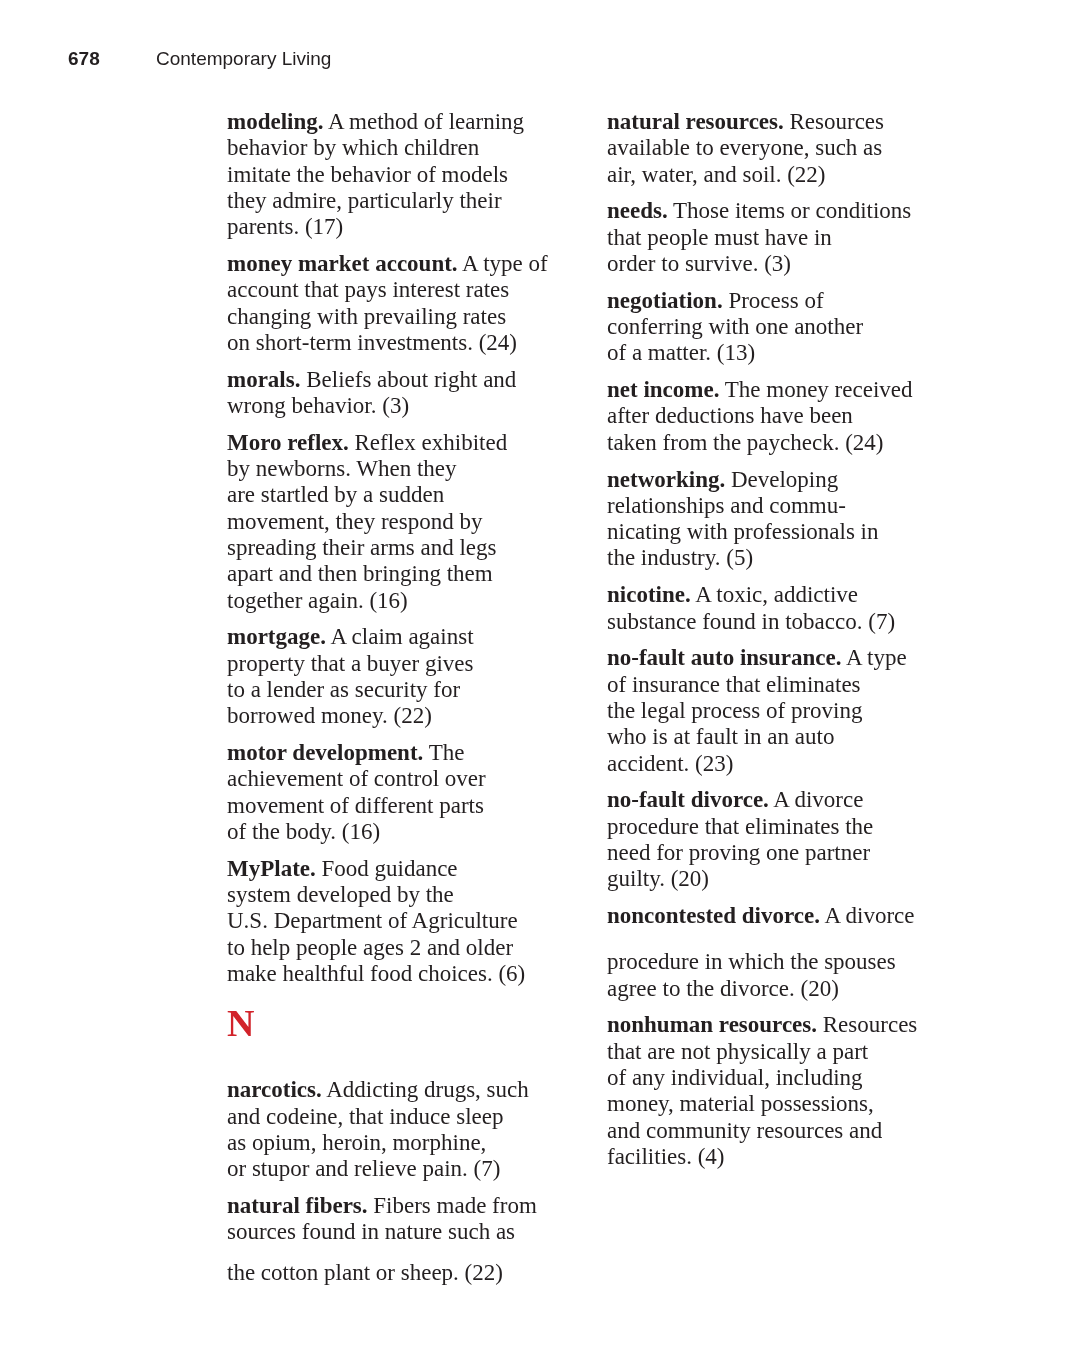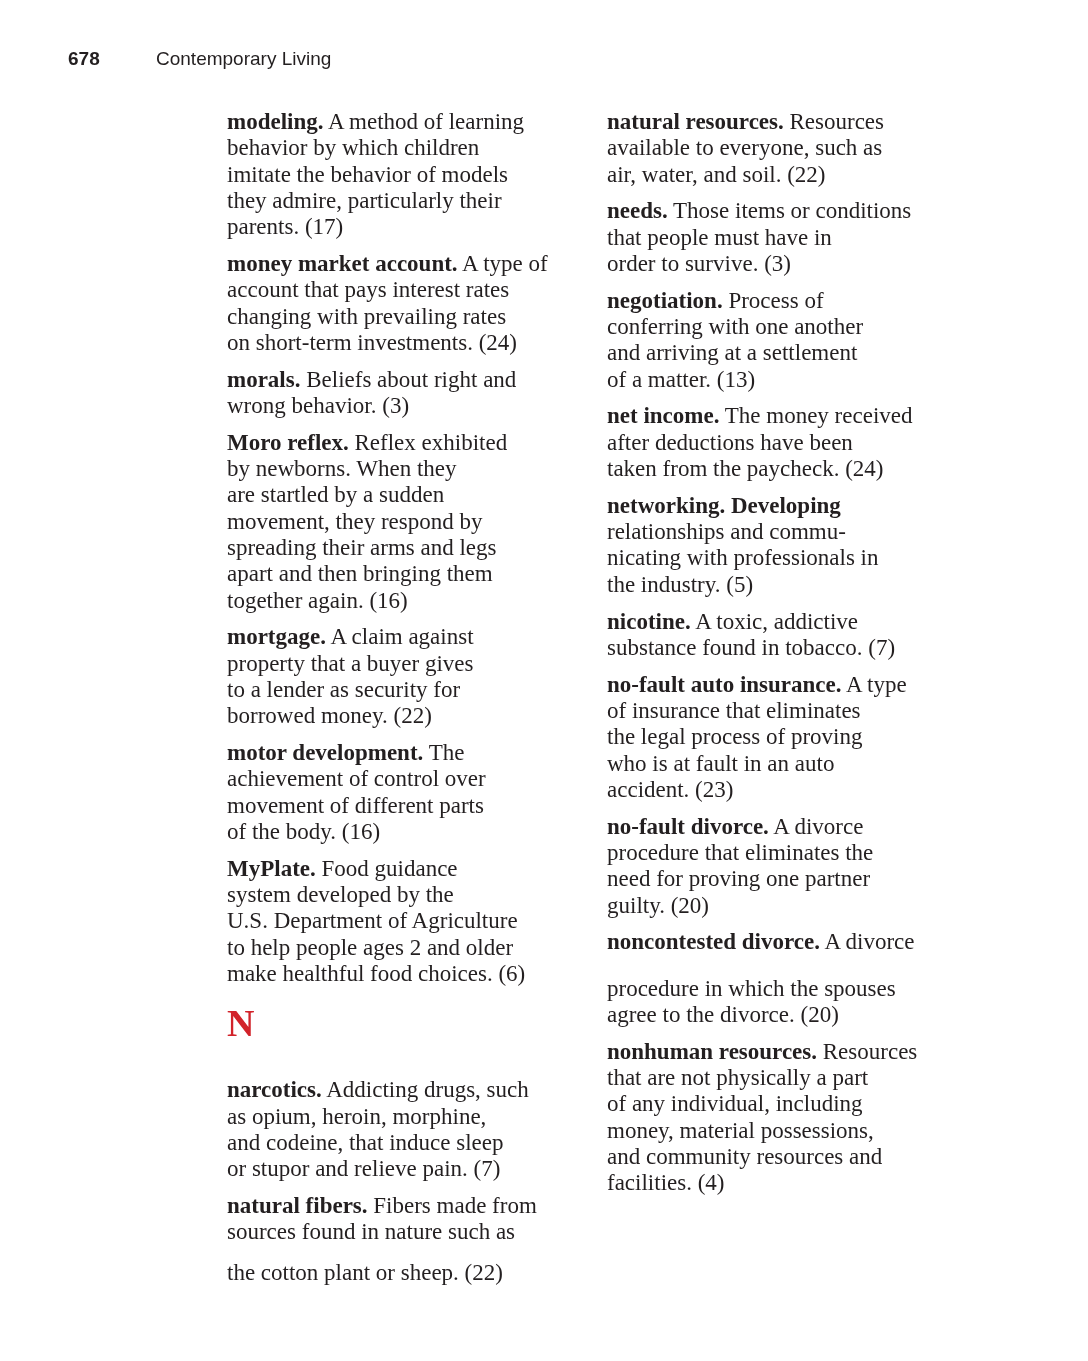--- a/index.html
+++ b/index.html
@@ -29,31 +29,31 @@
       <div class="entry"><span class="term">modeling.</span><span class="line" style="display: inline;"> A method of learning</span><span class="line" style="display: block;">behavior by which children</span><span class="line" style="display: block;">imitate the behavior of models</span><span class="line" style="display: block;">they admire, particularly their</span><span class="line" style="display: block;">parents. (17)</span></div>
       <div class="entry"><span class="term">money market account.</span><span class="line" style="display: inline;"> A type of</span><span class="line" style="display: block;">account that pays interest rates</span><span class="line" style="display: block;">changing with prevailing rates</span><span class="line" style="display: block;">on short-term investments. (24)</span></div>
       <div class="entry"><span class="term">morals.</span><span class="line" style="display: inline;"> Beliefs about right and</span><span class="line" style="display: block;">wrong behavior. (3)</span></div>
       <div class="entry"><span class="term">Moro reflex.</span><span class="line" style="display: inline;"> Reflex exhibited</span><span class="line" style="display: block;">by newborns. When they</span><span class="line" style="display: block;">are startled by a sudden</span><span class="line" style="display: block;">movement, they respond by</span><span class="line" style="display: block;">spreading their arms and legs</span><span class="line" style="display: block;">apart and then bringing them</span><span class="line" style="display: block;">together again. (16)</span></div>
       <div class="entry"><span class="term">mortgage.</span><span class="line" style="display: inline;"> A claim against</span><span class="line" style="display: block;">property that a buyer gives</span><span class="line" style="display: block;">to a lender as security for</span><span class="line" style="display: block;">borrowed money. (22)</span></div>
       <div class="entry"><span class="term">motor development.</span><span class="line" style="display: inline;"> The</span><span class="line" style="display: block;">achievement of control over</span><span class="line" style="display: block;">movement of different parts</span><span class="line" style="display: block;">of the body. (16)</span></div>
       <div class="entry"><span class="term">MyPlate.</span><span class="line" style="display: inline;"> Food guidance</span><span class="line" style="display: block;">system developed by the</span><span class="line" style="display: block;">U.S. Department of Agriculture</span><span class="line" style="display: block;">to help people ages 2 and older</span><span class="line" style="display: block;">make healthful food choices. (6)</span></div>
     </div>
   <div class="section-letter">N</div>
   <div id="left-after">
-      <div class="entry"><span class="term">narcotics.</span><span class="line" style="display: inline;"> Addicting drugs, such</span><span class="line" style="display: block;">as opium, heroin, morphine,</span><span class="line" style="display: block;">and codeine, that induce sleep</span><span class="line" style="display: block;">or stupor and relieve pain. (7)</span></div>
+      <div class="entry"><span class="term">narcotics.</span><span class="line" style="display: inline;"> Addicting drugs, such</span><span class="line" style="display: block;">and codeine, that induce sleep</span><span class="line" style="display: block;">as opium, heroin, morphine,</span><span class="line" style="display: block;">or stupor and relieve pain. (7)</span></div>
       <div class="entry"><span class="term">natural fibers.</span><span class="line" style="display: inline;"> Fibers made from</span><span class="line" style="display: block;">sources found in nature such as</span><span class="line" style="display: block; margin-top: 15px;">the cotton plant or sheep. (22)</span></div>
     </div>
 </div>
 
 <div class="col col-right">
   <div id="right-entries">
       <div class="entry"><span class="term">natural resources.</span><span class="line" style="display: inline;"> Resources</span><span class="line" style="display: block;">available to everyone, such as</span><span class="line" style="display: block;">air, water, and soil. (22)</span></div>
       <div class="entry"><span class="term">needs.</span><span class="line" style="display: inline;"> Those items or conditions</span><span class="line" style="display: block;">that people must have in</span><span class="line" style="display: block;">order to survive. (3)</span></div>
-      <div class="entry"><span class="term">negotiation.</span><span class="line" style="display: inline;"> Process of</span><span class="line" style="display: block;">conferring with one another</span><span class="line" style="display: block;">and arriving at a settlement</span><span class="line" style="display: block;">of a matter. (13)</span></div>
+      <div class="entry"><span class="term">negotiation.</span><span class="line" style="display: inline;"> Process of</span><span class="line" style="display: block;">conferring with one another</span><span class="line" style="display: block;">of a matter. (13)</span></div>
       <div class="entry"><span class="term">net income.</span><span class="line" style="display: inline;"> The money received</span><span class="line" style="display: block;">after deductions have been</span><span class="line" style="display: block;">taken from the paycheck. (24)</span></div>
-      <div class="entry"><span class="term">networking.</span><span class="line" style="display: inline; font-weight: bold;"> Developing</span><span class="line" style="display: block;">relationships and commu-</span><span class="line" style="display: block;">nicating with professionals in</span><span class="line" style="display: block;">the industry. (5)</span></div>
+      <div class="entry"><span class="term">networking.</span><span class="line" style="display: inline;"> Developing</span><span class="line" style="display: block;">relationships and commu-</span><span class="line" style="display: block;">nicating with professionals in</span><span class="line" style="display: block;">the industry. (5)</span></div>
       <div class="entry"><span class="term">nicotine.</span><span class="line" style="display: inline; margin-top: 8px;"> A toxic, addictive</span><span class="line" style="display: block;">substance found in tobacco. (7)</span></div>
       <div class="entry"><span class="term">no-fault auto insurance.</span><span class="line" style="display: inline;"> A type</span><span class="line" style="display: block;">of insurance that eliminates</span><span class="line" style="display: block;">the legal process of proving</span><span class="line" style="display: block;">who is at fault in an auto</span><span class="line" style="display: block;">accident. (23)</span></div>
       <div class="entry"><span class="term">no-fault divorce.</span><span class="line" style="display: inline;"> A divorce</span><span class="line" style="display: block;">procedure that eliminates the</span><span class="line" style="display: block;">need for proving one partner</span><span class="line" style="display: block;">guilty. (20)</span></div>
       <div class="entry"><span class="term">noncontested divorce.</span><span class="line" style="display: inline;"> A divorce</span><span class="line" style="display: block; margin-top: 20px;">procedure in which the spouses</span><span class="line" style="display: block;">agree to the divorce. (20)</span></div>
       <div class="entry"><span class="term">nonhuman resources.</span><span class="line" style="display: inline;"> Resources</span><span class="line" style="display: block;">that are not physically a part</span><span class="line" style="display: block;">of any individual, including</span><span class="line" style="display: block;">money, material possessions,</span><span class="line" style="display: block;">and community resources and</span><span class="line" style="display: block;">facilities. (4)</span></div>
     </div>
 </div>
 
 </body></html>

